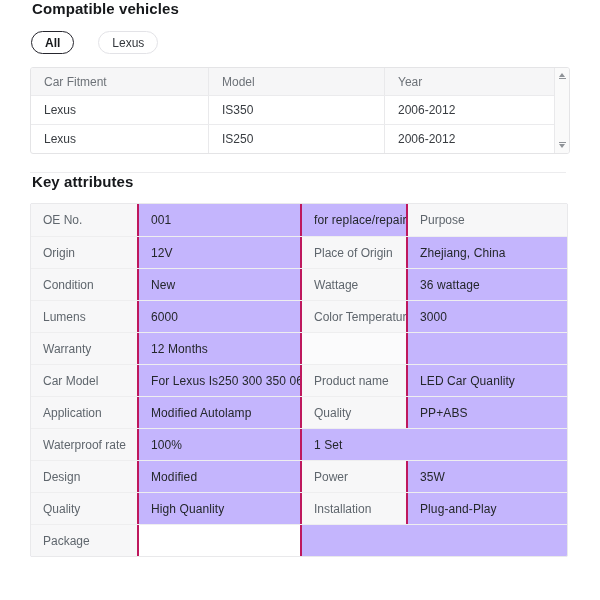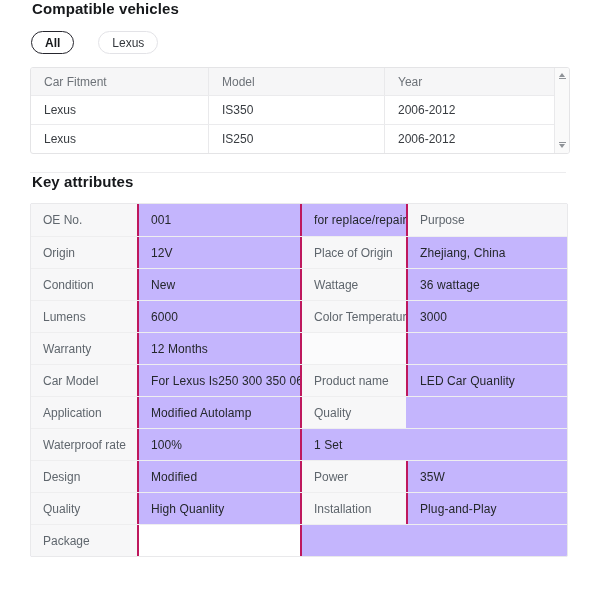--- a/index.html
+++ b/index.html
@@ -153,20 +153,21 @@
     <div class="attr-row">
       <div class="attr-cell label">Car Model</div>
       <div class="attr-cell value">For Lexus Is250 300 350 06-12</div>
       <div class="attr-cell label">Product name</div>
       <div class="attr-cell value">LED Car Quanlity</div>
     </div>
     <div class="attr-row">
       <div class="attr-cell label">Application</div>
       <div class="attr-cell value">Modified Autolamp</div>
       <div class="attr-cell label">Quality</div>
+      <div class="attr-cell value">PP+ABS</div>
     </div>
     <div class="attr-row">
       <div class="attr-cell label">Waterproof rate</div>
       <div class="attr-cell value">100%</div>
       <div class="attr-cell value">1 Set</div>
     </div>
     <div class="attr-row">
       <div class="attr-cell label">Design</div>
       <div class="attr-cell value">Modified</div>
       <div class="attr-cell label">Power</div>

